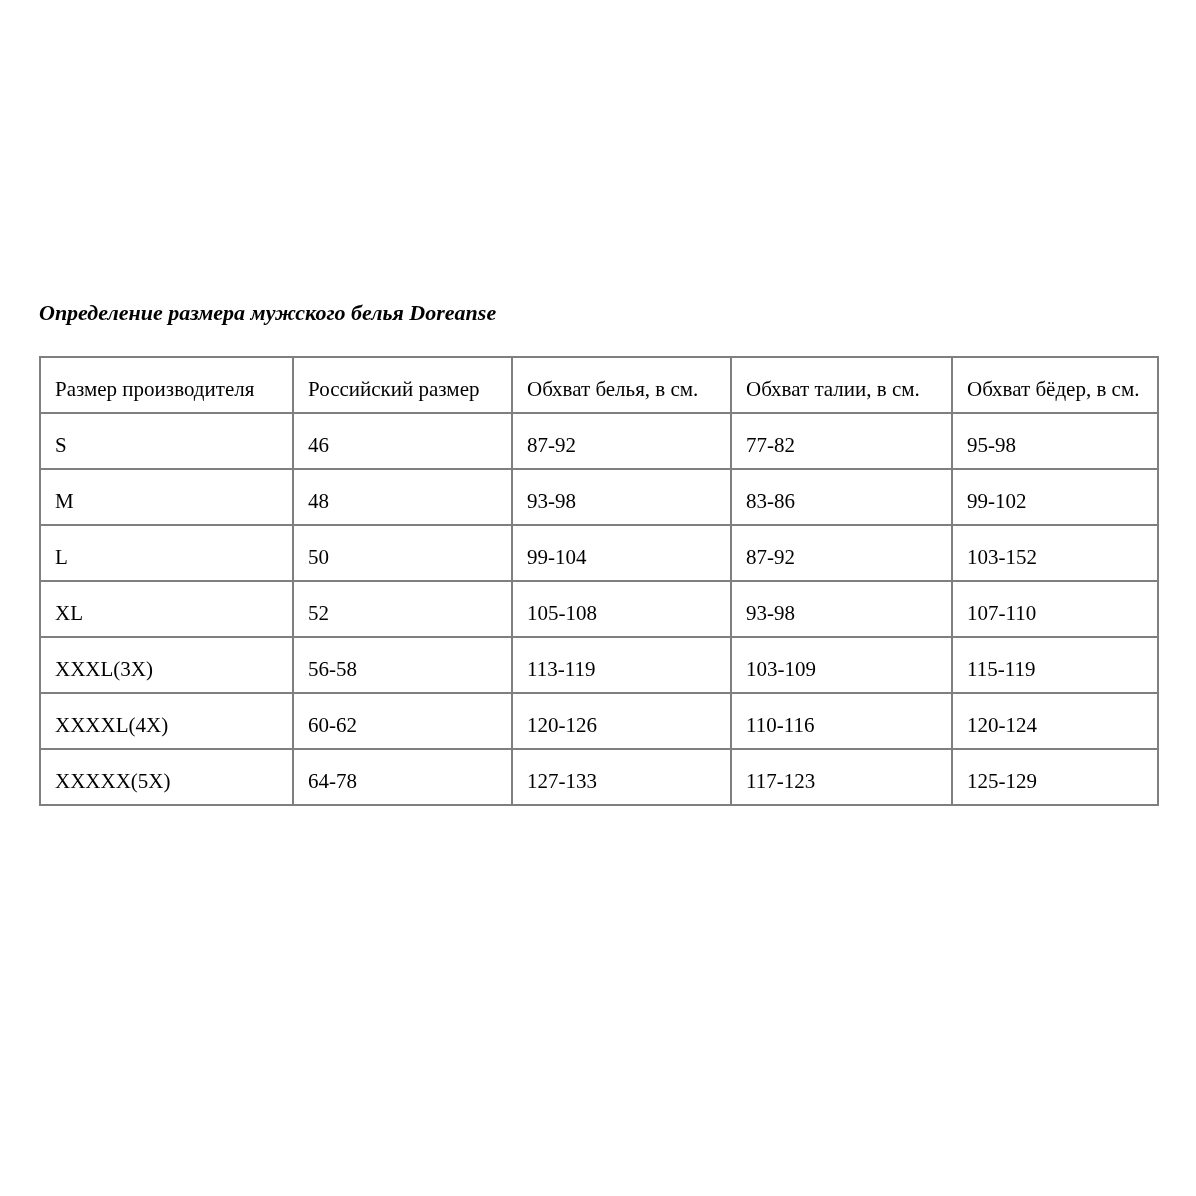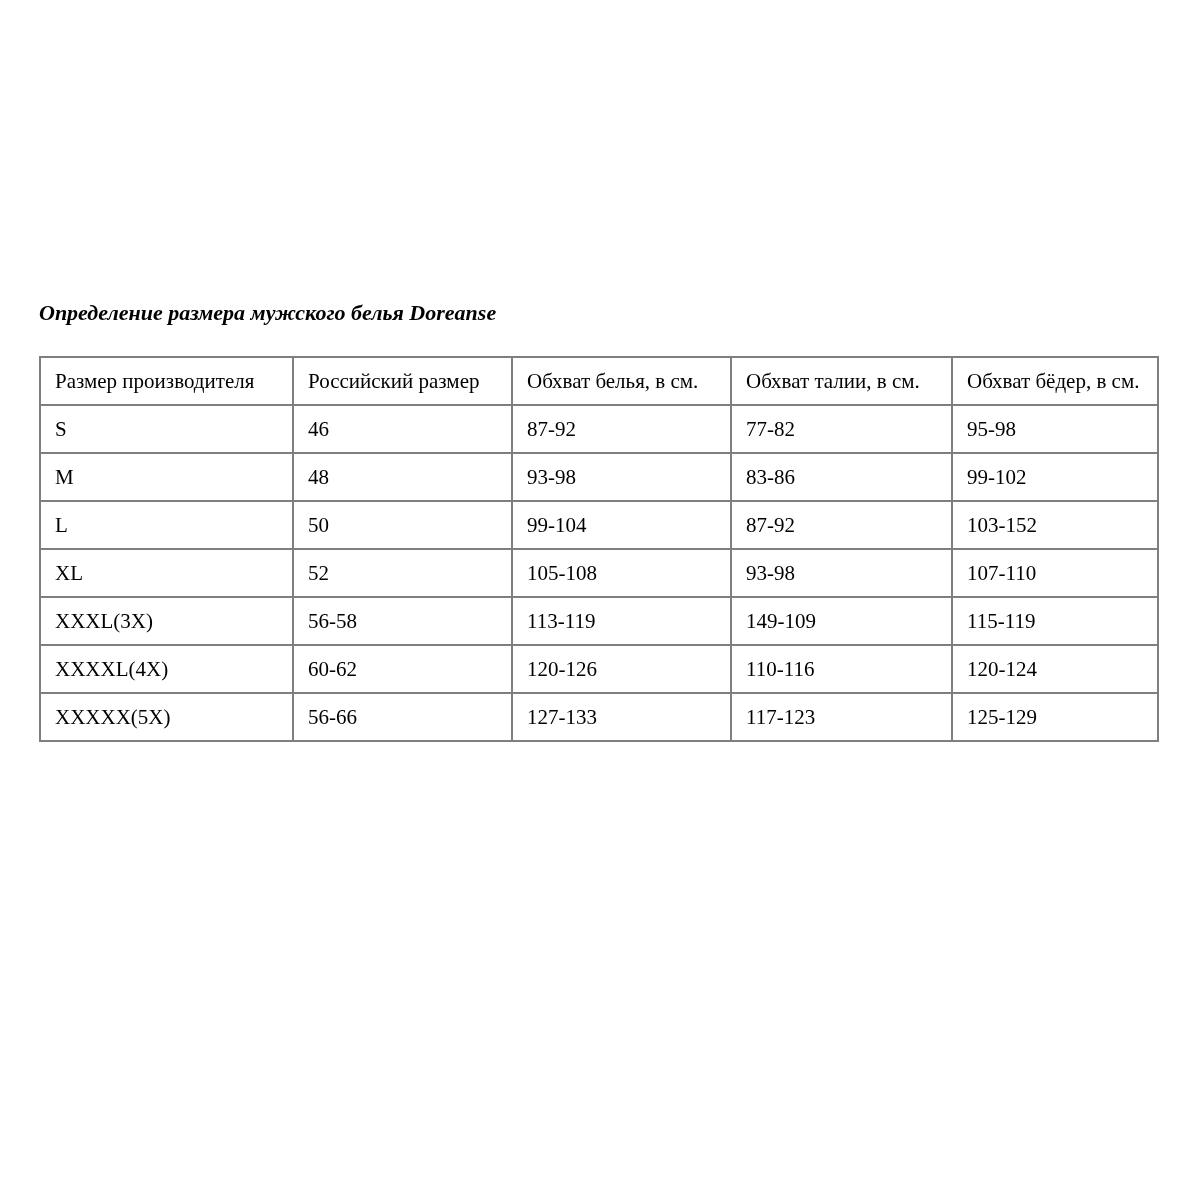--- a/index.html
+++ b/index.html
@@ -31,21 +31,21 @@
     left: 39px;
     top: 356px;
     border-collapse: collapse;
     table-layout: fixed;
     width: 1118px;
   }
   table.size-table th,
   table.size-table td {
     border: 2px solid #7f7f7f;
     height: 46px;
-    padding: 0 6px 0 14px;
+    padding: 8px 6px 0 14px;
     font-size: 21px;
     font-weight: normal;
     text-align: left;
     vertical-align: middle;
     white-space: nowrap;
     overflow: hidden;
   }
 </style>
 </head>
 <body>
@@ -95,31 +95,31 @@
       <td>XL</td>
       <td>52</td>
       <td>105-108</td>
       <td>93-98</td>
       <td>107-110</td>
     </tr>
     <tr>
       <td>XXXL(3X)</td>
       <td>56-58</td>
       <td>113-119</td>
-      <td>149-109</td>
+      <td>103-109</td>
       <td>115-119</td>
     </tr>
     <tr>
       <td>XXXXL(4X)</td>
       <td>60-62</td>
       <td>120-126</td>
       <td>110-116</td>
       <td>120-124</td>
     </tr>
     <tr>
       <td>XXXXX(5X)</td>
-      <td>56-66</td>
+      <td>64-78</td>
       <td>127-133</td>
       <td>117-123</td>
       <td>125-129</td>
     </tr>
   </tbody>
 </table>
 
 </body></html>

